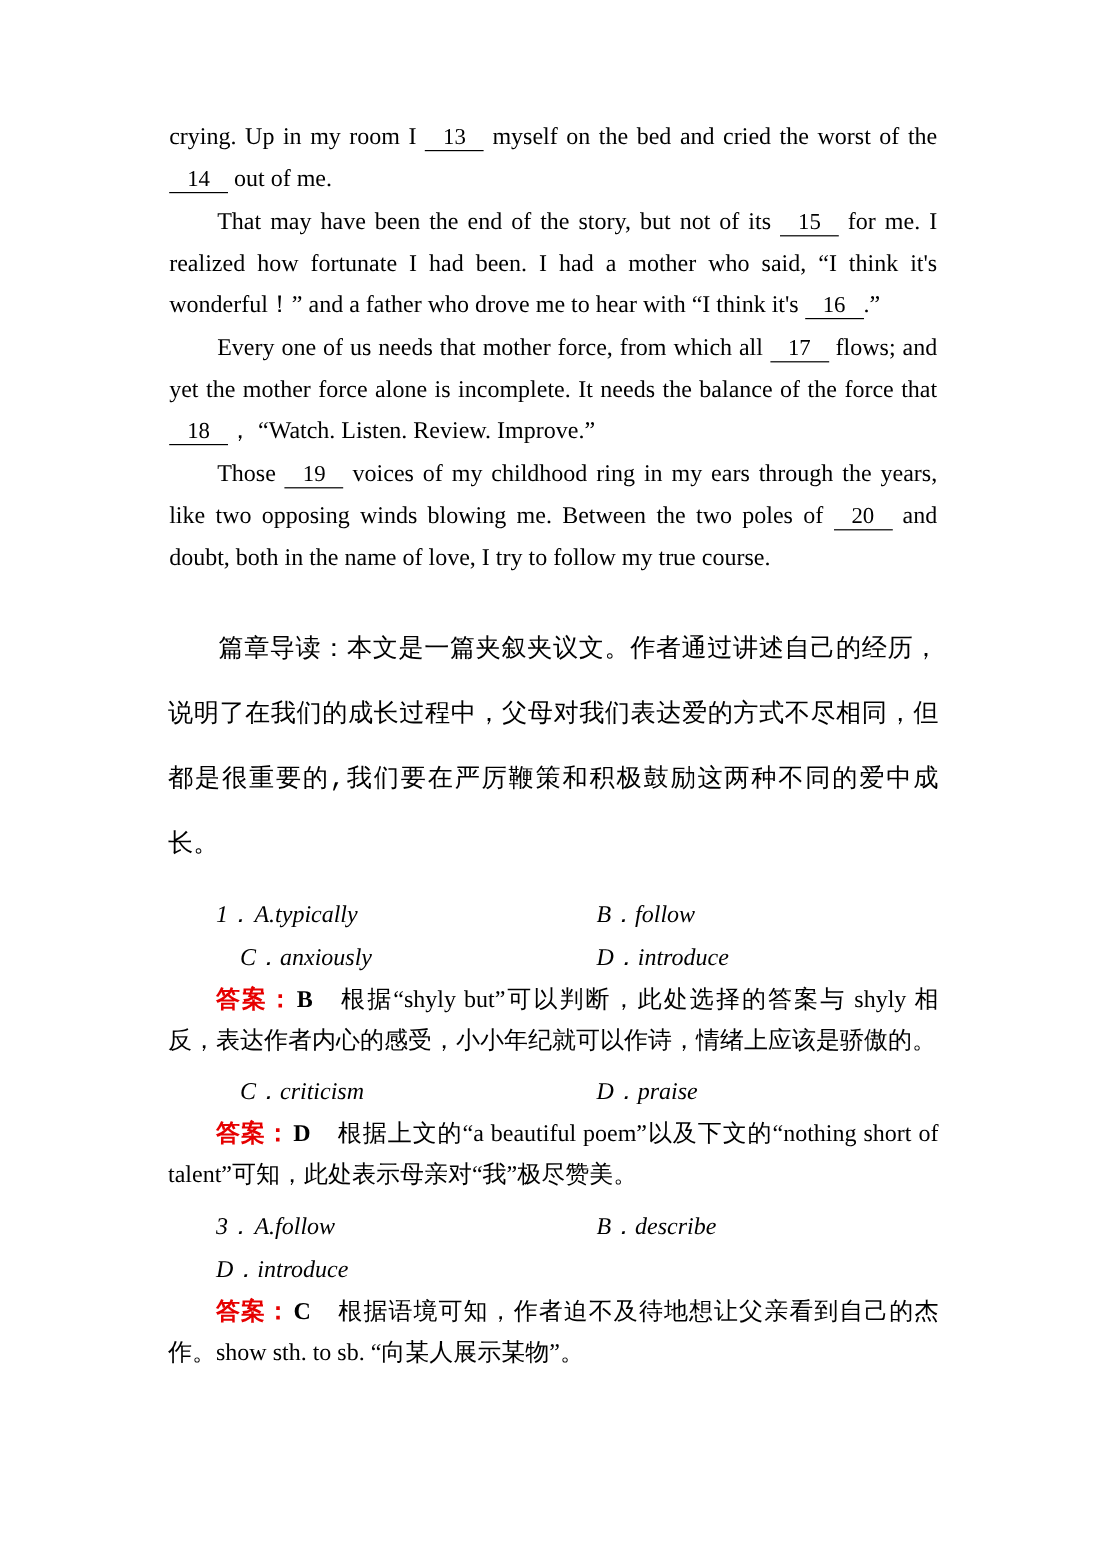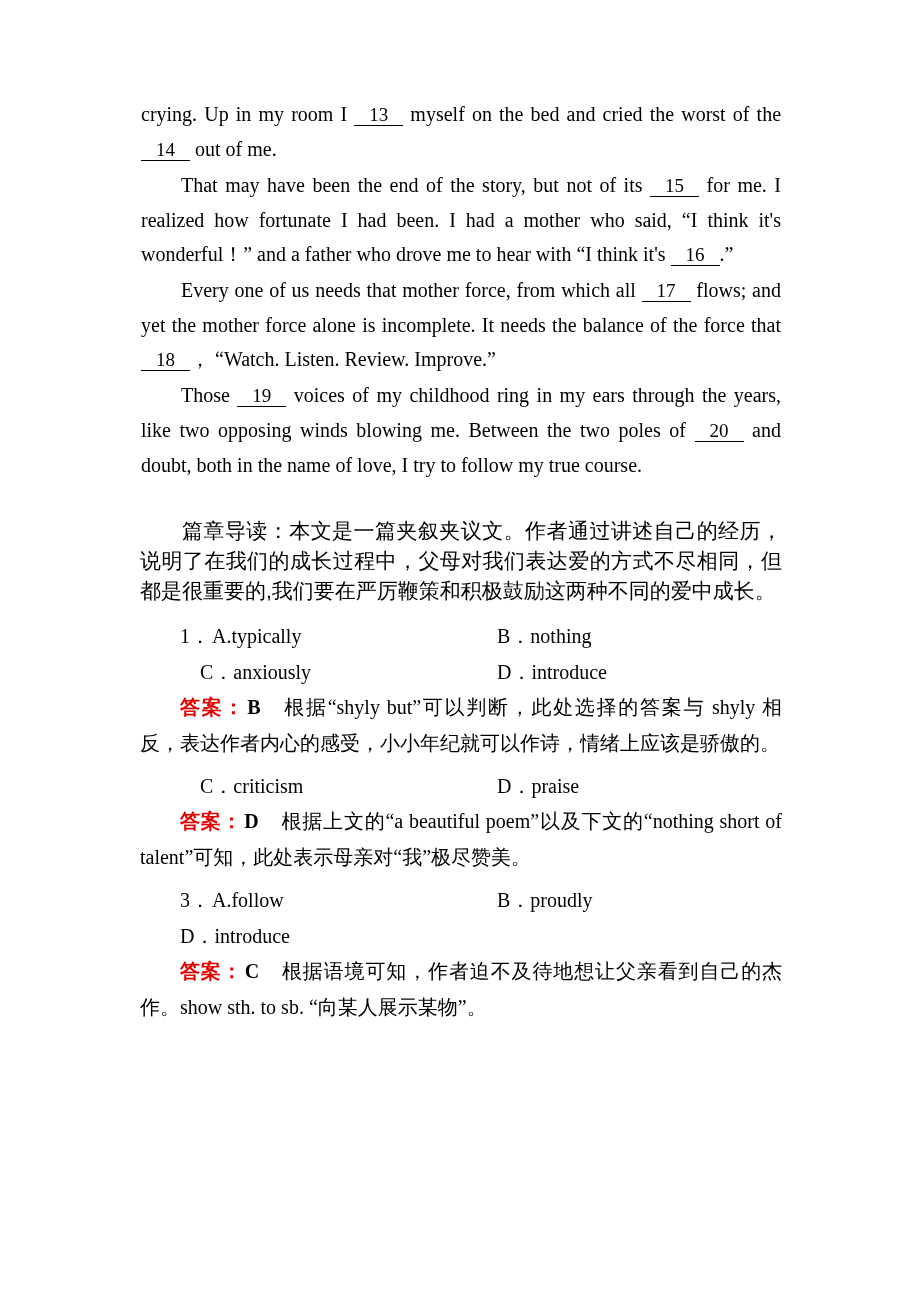--- a/index.html
+++ b/index.html
@@ -12,73 +12,73 @@
   }
   .passage p{margin:1px;line-height:34px;text-align:justify;}
   .passage p.indent{text-indent:2em;}
   .blank{
     border-bottom:1.5px solid #000;
     padding:0 15px;
     font-size:19px;
   }
   .intro{
     margin:34px 0 12px;
-    line-height:30px;
+    line-height:54px;
     font-size:21px;
     text-align:justify;
     text-indent:2em;
-    font-family:Liberation Sans, sans-serif;
+    font-family:Liberation Mono, monospace;
   }
   .questions{margin-top:6px;}
   .q-block{margin:0;}
   .q-block + .q-block{margin-top:8px;}
-  .q-row{display:flex;line-height:36px;padding-left:40px;}
+  .q-row{display:flex;line-height:36px;padding-left:40px;font-style:italic;}
   .q-col1{flex:none;width:317px;}
   .q-col1.second{padding-left:20px;box-sizing:border-box;}
   .q-col2{flex:1;}
   .q-num{margin-right:2px;}
   .answer{margin:0;line-height:34px;text-indent:2em;text-align:justify;}
-  .ans-label{font-weight:bold;font-family:Liberation Mono, monospace;}
+  .ans-label{font-weight:bold;}
   .ans-letter{font-weight:bold;margin-left:2px;}
   .ans-expl{margin-left:22px;}
 </style>
 </head>
 <body>
 
 <div class="page">
   <div class="passage">
       <p class="para">crying. Up in my room I <span class="blank">13</span> myself on the bed and cried the worst of the <span class="blank">14</span> out of me.</p>
       <p class="para indent">That may have been the end of the story, but not of its <span class="blank">15</span> for me. I realized how fortunate I had been. I had a mother who said, “I think it's wonderful！” and a father who drove me to hear with “I think it's <span class="blank">16</span>.”</p>
       <p class="para indent">Every one of us needs that mother force, from which all <span class="blank">17</span> flows; and yet the mother force alone is incomplete. It needs the balance of the force that <span class="blank">18</span>， “Watch. Listen. Review. Improve.”</p>
       <p class="para indent">Those <span class="blank">19</span> voices of my childhood ring in my ears through the years, like two opposing winds blowing me. Between the two poles of <span class="blank">20</span> and doubt, both in the name of love, I try to follow my true course.</p>
     </div>
   <p class="intro">篇章导读：本文是一篇夹叙夹议文。作者通过讲述自己的经历，说明了在我们的成长过程中，父母对我们表达爱的方式不尽相同，但都是很重要的,我们要在严厉鞭策和积极鼓励这两种不同的爱中成长。</p>
   <div class="questions">
       <div class="q-block">
         <div class="q-row">
           <span class="q-col1"><span class="q-num">1．</span><span class="q-opt">A.typically</span></span>
-          <span class="q-col2"><span class="q-opt">B．nothing</span></span>
+          <span class="q-col2"><span class="q-opt">B．follow</span></span>
         </div>
         <div class="q-row">
           <span class="q-col1 second"><span class="q-opt">C．anxiously</span></span>
           <span class="q-col2"><span class="q-opt">D．introduce</span></span>
         </div>
         <p class="answer"><span class="ans-label" style="color: rgb(230, 0, 0);">答案：</span><span class="ans-letter">B</span><span class="ans-expl">根据“shyly but”可以判断，此处选择的答案与 shyly 相反，表达作者内心的感受，小小年纪就可以作诗，情绪上应该是骄傲的。</span></p>
       </div>
       <div class="q-block">
         <div class="q-row">
           <span class="q-col1 second"><span class="q-opt">C．criticism</span></span>
           <span class="q-col2"><span class="q-opt">D．praise</span></span>
         </div>
         <p class="answer"><span class="ans-label" style="color: rgb(230, 0, 0);">答案：</span><span class="ans-letter">D</span><span class="ans-expl">根据上文的“a beautiful poem”以及下文的“nothing short of talent”可知，此处表示母亲对“我”极尽赞美。</span></p>
       </div>
       <div class="q-block">
         <div class="q-row">
           <span class="q-col1"><span class="q-num">3．</span><span class="q-opt">A.follow</span></span>
-          <span class="q-col2"><span class="q-opt">B．proudly</span></span>
+          <span class="q-col2"><span class="q-opt">B．describe</span></span>
         </div>
         <div class="q-row">
           <span class="q-col2"><span class="q-opt">D．introduce</span></span>
         </div>
         <p class="answer"><span class="ans-label" style="color: rgb(230, 0, 0);">答案：</span><span class="ans-letter">C</span><span class="ans-expl">根据语境可知，作者迫不及待地想让父亲看到自己的杰作。show sth. to sb. “向某人展示某物”。</span></p>
       </div>
     </div>
 </div>
 
 </body></html>

